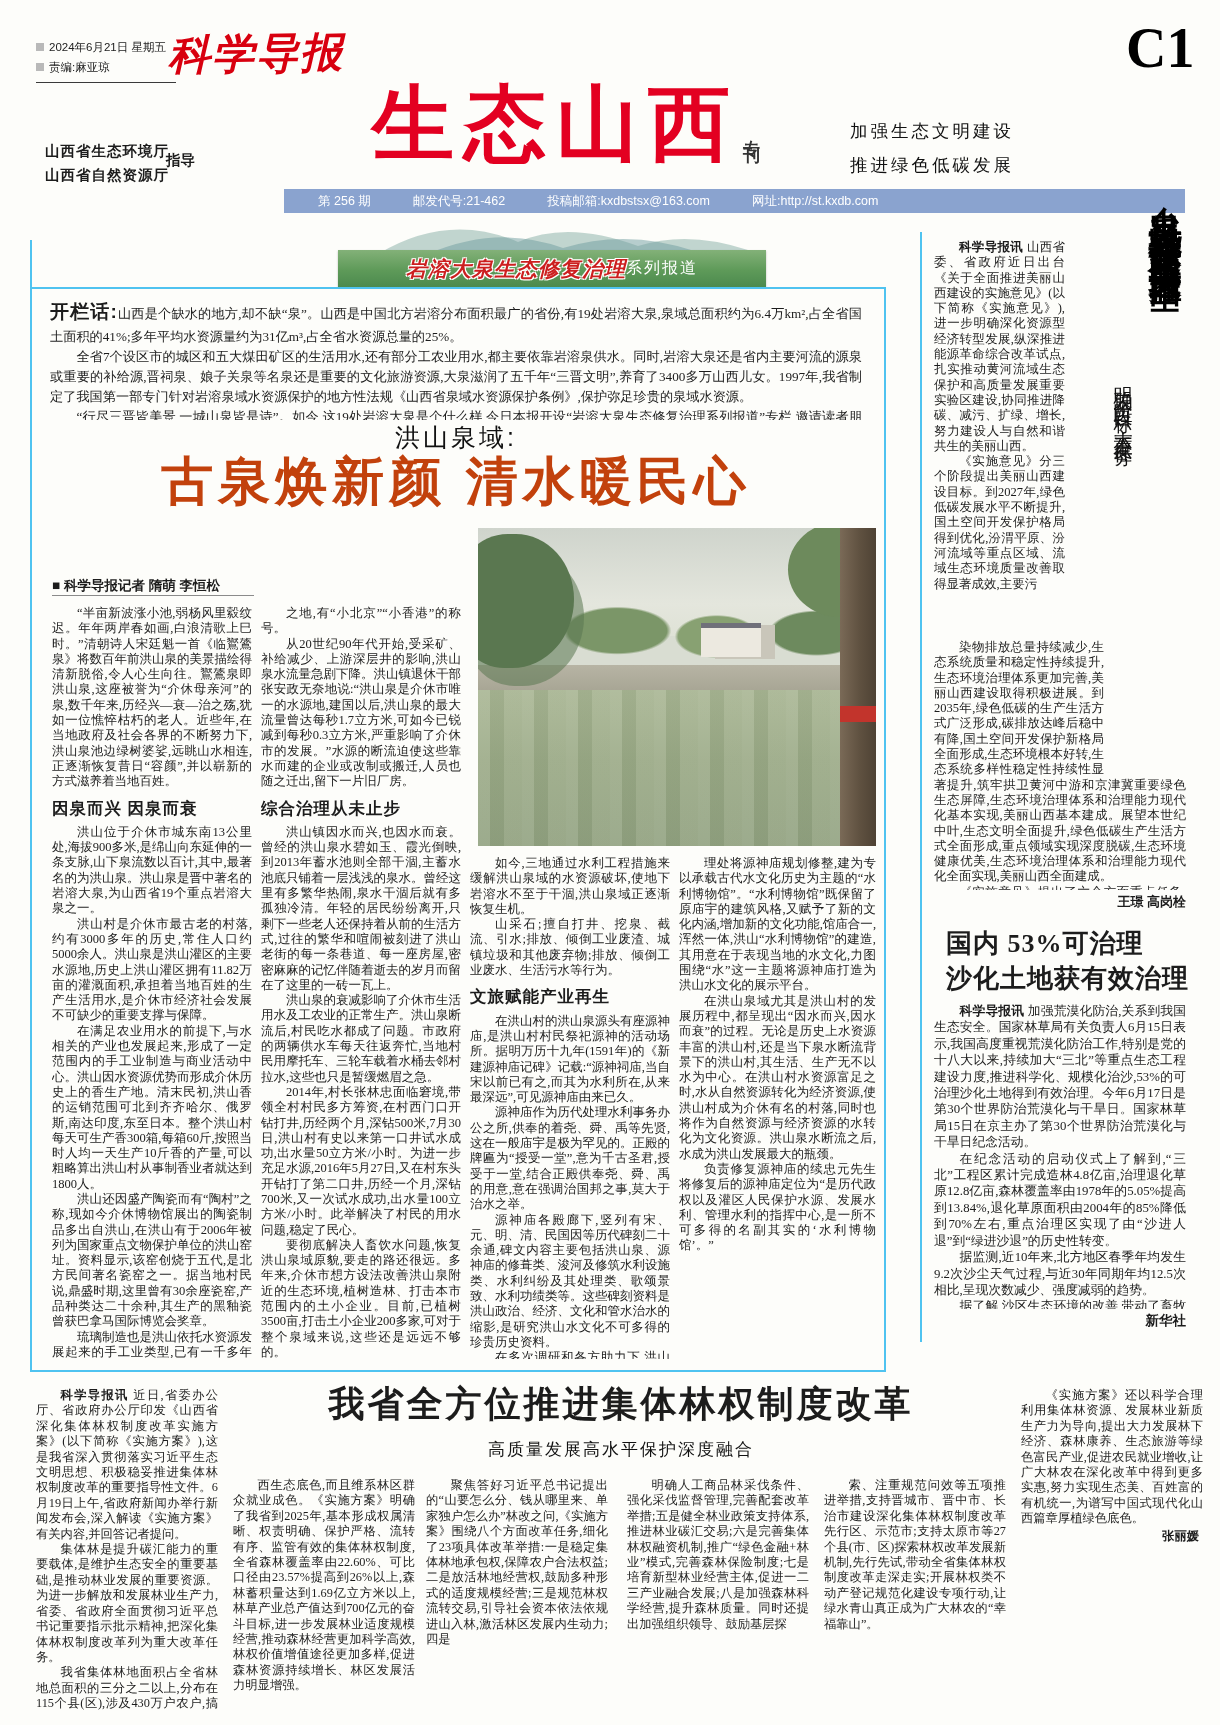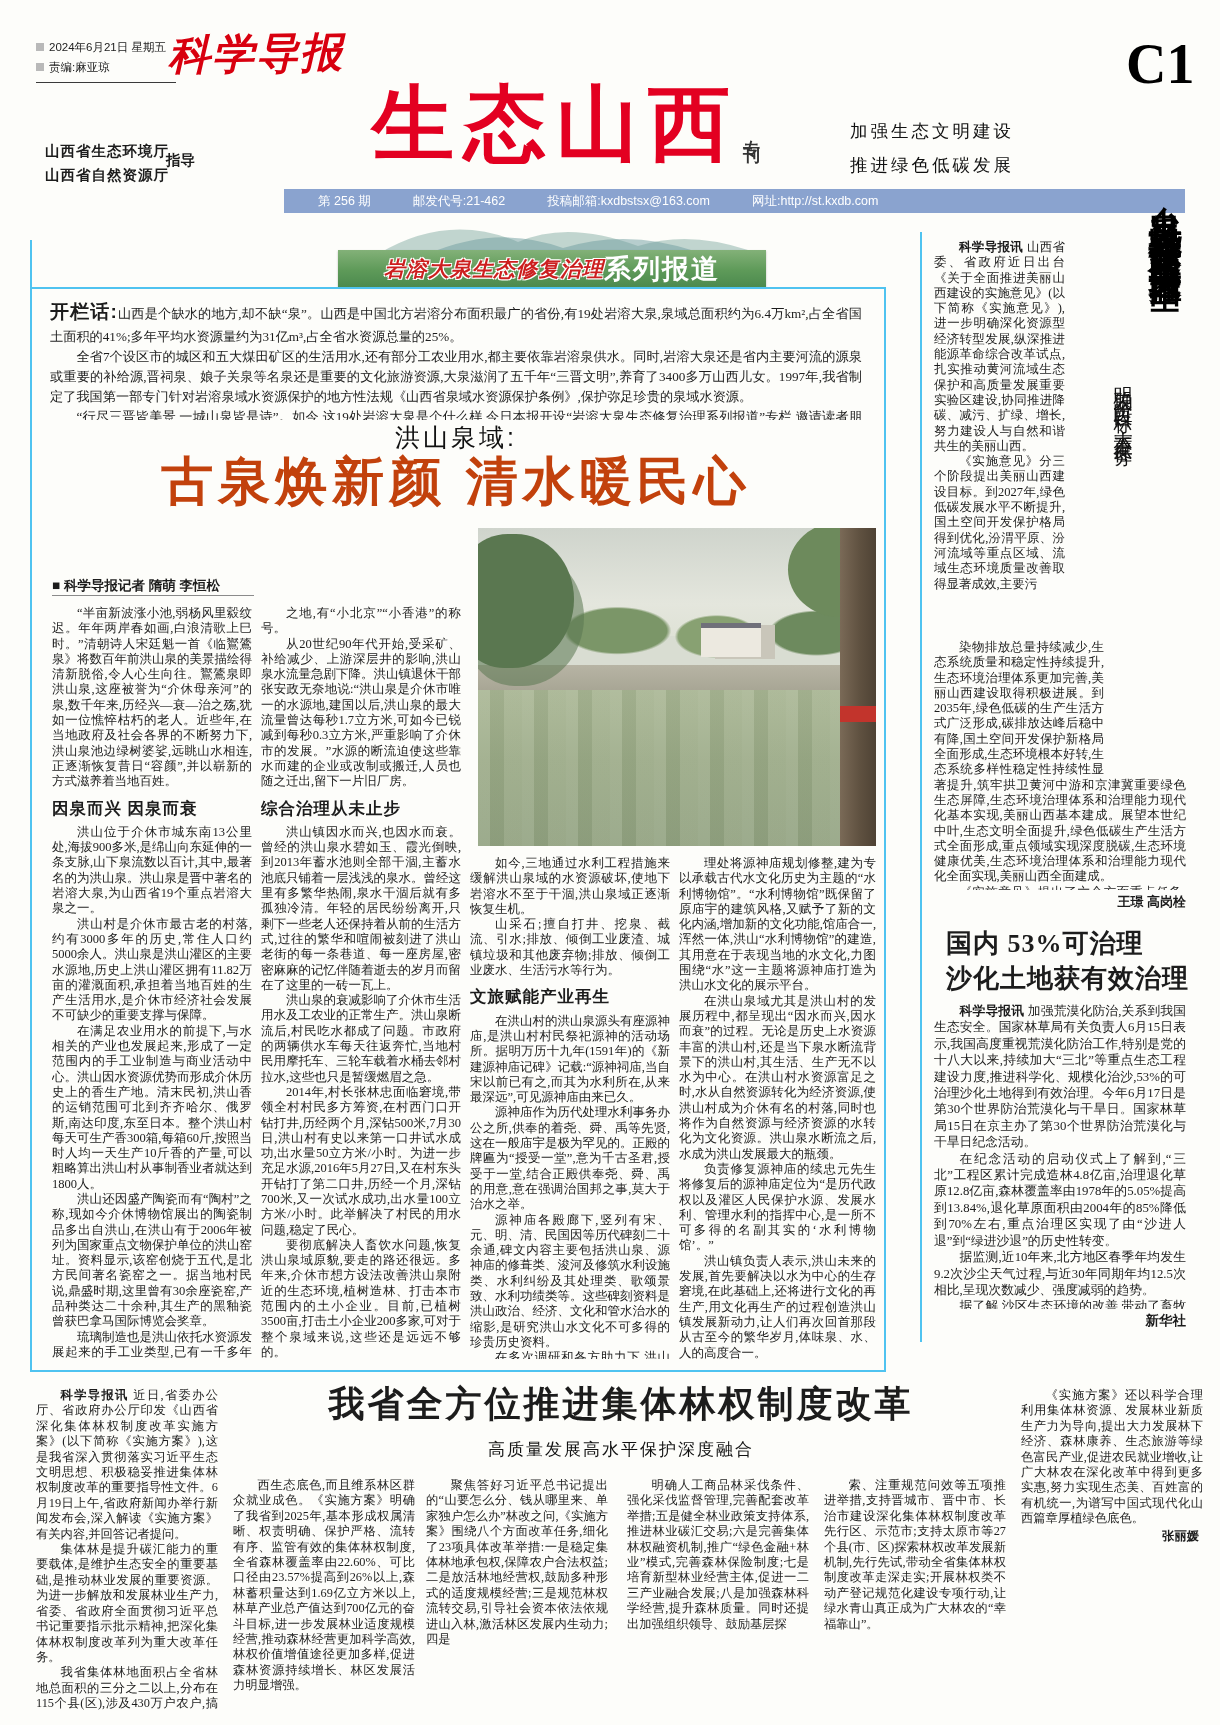--- a/index.html
+++ b/index.html
@@ -15,34 +15,34 @@
   .sq{display:inline-block;width:8px;height:8px;background:#b9b9b9;margin-right:5px;}
   .masthead{left:168px;top:26px;font-size:42px;font-weight:900;font-style:italic;
     color:#d8000f;letter-spacing:2px;transform:rotate(-1deg);font-family:"Liberation Serif",serif;}
   .guidance{left:45px;top:140px;font-size:14.5px;font-weight:bold;line-height:1.65;letter-spacing:1px;}
   .guid-suffix{left:166px;top:151px;font-size:14.5px;font-weight:bold;}
   .bigtitle{left:372px;top:80px;font-size:82px;font-weight:900;color:#e30021;
     letter-spacing:10px;font-family:"Liberation Serif",serif;line-height:1.1;}
   .zhuankan{left:740px;top:126px;writing-mode:vertical-rl;font-size:17px;font-weight:bold;
     letter-spacing:8px;color:#333;}
   .slogan{left:850px;top:114px;font-size:17.5px;line-height:1.95;letter-spacing:3px;color:#111;}
-  .pageno{left:1126px;top:32px;font-size:56px;font-weight:900;font-family:"Liberation Serif",serif;color:#000;text-align:center;}
+  .pageno{left:1126px;top:16px;font-size:56px;font-weight:900;font-family:"Liberation Serif",serif;color:#000;text-align:center;}
   
   .infobar{left:284px;top:189px;width:901px;height:24px;background:#8aa3cf;color:#fff;
     font-family:"Liberation Sans",sans-serif;font-size:12.5px;display:flex;align-items:center;}
   .infobar span{margin-left:42px;white-space:nowrap;}
   .infobar span:first-child{margin-left:34px;}
   
   .mountain-art{left:338px;top:204px;width:430px;height:50px;}
   .banner{left:338px;top:250px;width:428px;height:37px;display:flex;align-items:center;justify-content:center;
     background:linear-gradient(180deg,#83b178 0%,#5e9a59 55%,#4c8a4e 100%);
     box-shadow:0 1px 2px rgba(0,0,0,.25);}
   .banner .cal{color:#cc1f1f;font-weight:900;font-size:21px;font-style:italic;letter-spacing:1px;
     text-shadow:-1px -1px 0 #fff,1px -1px 0 #fff,-1px 1px 0 #fff,1px 1px 0 #fff;}
-  .banner .rest{color:#fff;font-weight:700;font-size:27px;
+  .banner .rest{color:#fff;font-weight:400;font-size:16px;
     font-family:"Liberation Sans",sans-serif;letter-spacing:2px;}
   
   .mainbox{left:30px;top:287px;width:852px;height:1081px;border:2px solid #4fc3f0;}
   .leftstub{left:30px;top:240px;width:0;height:47px;border-left:2px solid #4fc3f0;}
   .divider{left:920px;top:232px;width:0;height:1110px;border-left:2px solid #4fc3f0;}
   
   .intro{left:50px;top:298px;width:812px;height:122px;overflow:hidden;
     font-size:13.2px;line-height:1.52;text-align:justify;}
   .intro .lead-label{font-family:"Liberation Sans",sans-serif;font-weight:900;font-size:19px;letter-spacing:1px;}
   .intro p{margin:0;text-indent:2em;}
@@ -199,21 +199,20 @@
     <h3 class="subhead">文旅赋能产业再生</h3>
     <p class="para">在洪山村的洪山泉源头有座源神庙,是洪山村村民祭祀源神的活动场所。据明万历十九年(1591年)的《新建源神庙记碑》记载:“源神祠庙,当自宋以前已有之,而其为水利所在,从来最深远”,可见源神庙由来已久。</p>
     <p class="para">源神庙作为历代处理水利事务办公之所,供奉的着尧、舜、禹等先贤,这在一般庙宇是极为罕见的。正殿的牌匾为“授受一堂”,意为千古圣君,授受于一堂,结合正殿供奉尧、舜、禹的用意,意在强调治国邦之事,莫大于治水之举。</p>
     <p class="para">源神庙各殿廊下,竖列有宋、元、明、清、民国因等历代碑刻二十余通,碑文内容主要包括洪山泉、源神庙的修葺类、浚河及修筑水利设施类、水利纠纷及其处理类、歌颂景致、水利功绩类等。这些碑刻资料是洪山政治、经济、文化和管水治水的缩影,是研究洪山水文化不可多得的珍贵历史资料。</p>
     <p class="para">在多次调研和各方助力下,洪山水利管</p>
   </div>
 <div class="abs col c4">
     <p class="para">理处将源神庙规划修整,建为专以承载古代水文化历史为主题的“水利博物馆”。“水利博物馆”既保留了原庙宇的建筑风格,又赋予了新的文化内涵,增加新的文化功能,馆庙合一,浑然一体,洪山“水利博物馆”的建造,其用意在于表现当地的水文化,力图围绕“水”这一主题将源神庙打造为洪山水文化的展示平台。</p>
     <p class="para">在洪山泉域尤其是洪山村的发展历程中,都呈现出“因水而兴,因水而衰”的过程。无论是历史上水资源丰富的洪山村,还是当下泉水断流背景下的洪山村,其生活、生产无不以水为中心。在洪山村水资源富足之时,水从自然资源转化为经济资源,使洪山村成为介休有名的村落,同时也将作为自然资源与经济资源的水转化为文化资源。洪山泉水断流之后,水成为洪山发展最大的瓶颈。</p>
     <p class="para">负责修复源神庙的续忠元先生将修复后的源神庙定位为“是历代政权以及灌区人民保护水源、发展水利、管理水利的指挥中心,是一所不可多得的名副其实的‘水利博物馆’。”</p>
-    <p class="para">洪山镇负责人表示,洪山未来的发展,首先要解决以水为中心的生存窘境,在此基础上,还将进行文化的再生产,用文化再生产的过程创造洪山镇发展新动力,让人们再次回首那段从古至今的繁华岁月,体味泉、水、人的高度合一。</p>
   </div>
 
 <div class="abs photo">
   <div class="ph-sky"></div>
   <div class="ph-trees"></div>
   <div class="ph-building"></div>
   <div class="ph-wall"></div>
   <div class="ph-water"></div>
   <div class="ph-reflect"></div>
   <div class="ph-ltree"></div>

